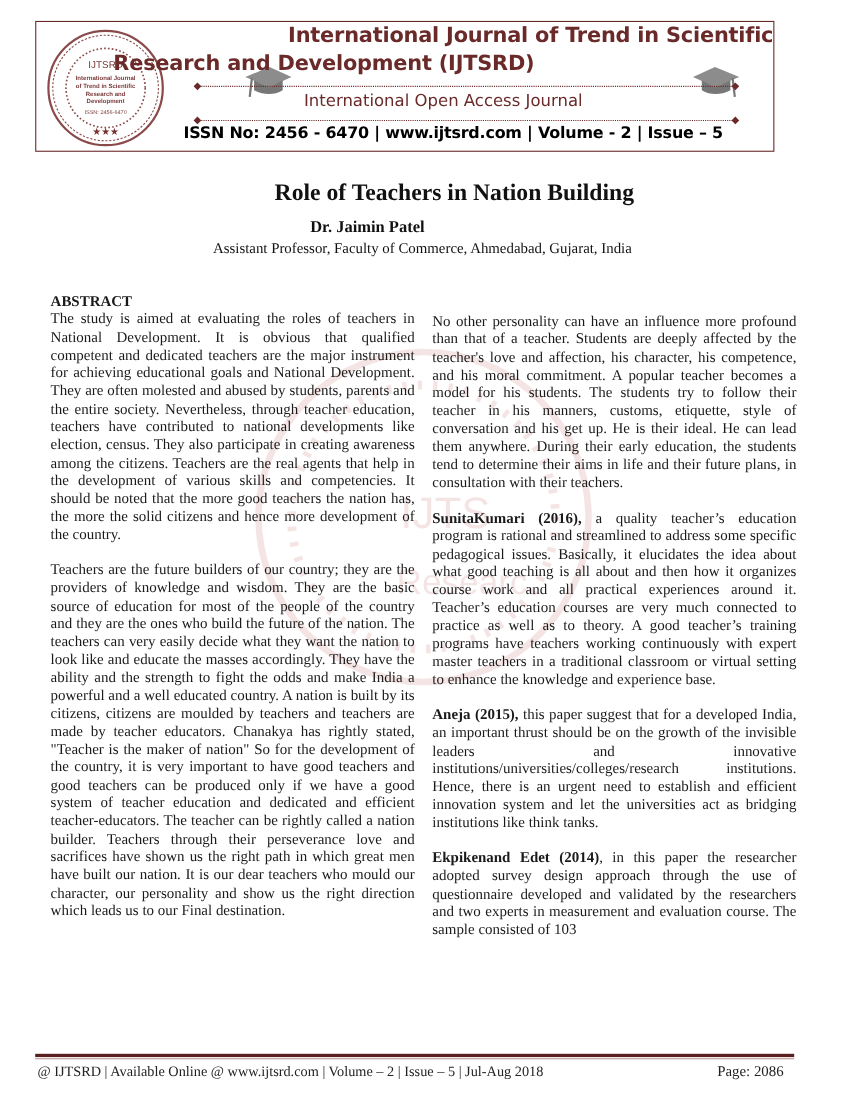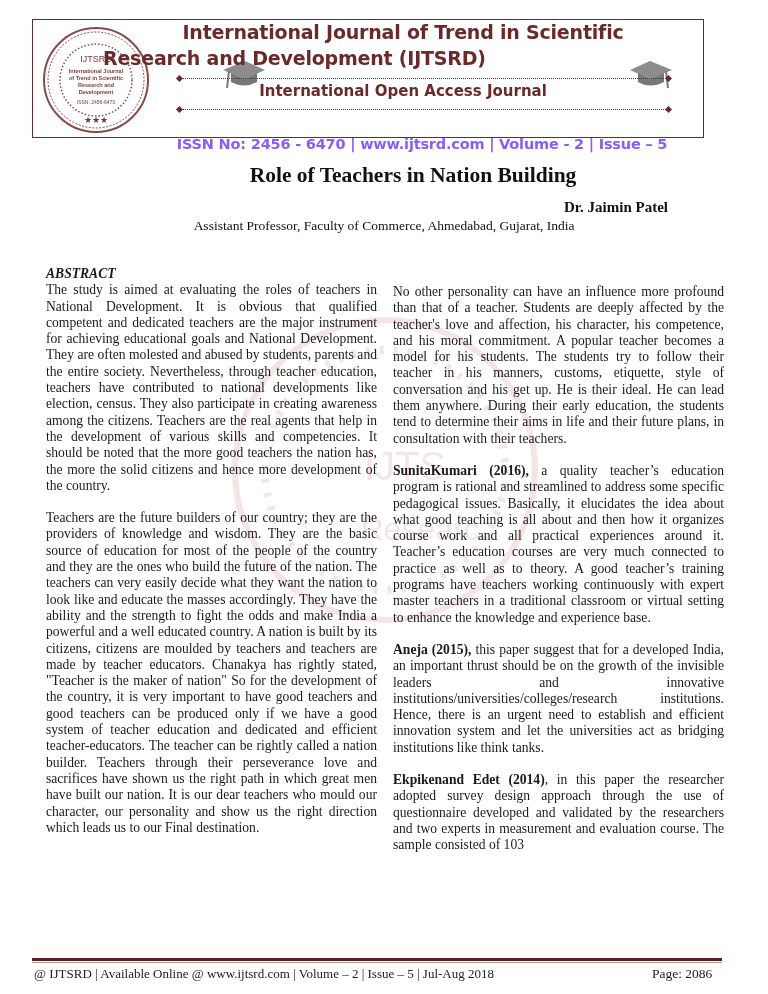--- a/index.html
+++ b/index.html
@@ -3,43 +3,43 @@
   <meta charset="utf-8">
   <style>
     html, body { margin: 0; padding: 0; background: #ffffff; }
     body { width: 768px; height: 994px; position: relative; overflow: hidden; font-family: "Liberation Serif", serif; color: #1a1a1a; }
 
     
     .banner { position: absolute; left: 32px; top: 19px; width: 672px; height: 119px; border: 1px solid #6b2a2a; box-sizing: border-box; }
     .seal { position: absolute; left: 8px; top: 5px; width: 110px; height: 110px; }
     .cap-left { position: absolute; left: 188px; top: 38px; }
     .cap-right { position: absolute; left: 595px; top: 38px; }
-    .b-title1 { position: absolute; left: 0; width: 100%; top: 1px; text-align: center; font-family: "DejaVu Sans", sans-serif; font-weight: bold; font-size: 19px; color: #6b2a2a; letter-spacing: -0.2px; padding-left: 70px; box-sizing: border-box; }
+    .b-title1 { position: absolute; left: 0; width: 100%; top: 1px; text-align: right; font-family: "DejaVu Sans", sans-serif; font-weight: bold; font-size: 19px; color: #6b2a2a; letter-spacing: -0.2px; padding-left: 70px; box-sizing: border-box; }
     .b-title2 { position: absolute; left: 0; width: 100%; top: 27px; text-align: left; font-family: "DejaVu Sans", sans-serif; font-weight: bold; font-size: 19px; color: #6b2a2a; letter-spacing: -0.2px; padding-left: 70px; box-sizing: border-box; }
-    .b-sub { position: absolute; left: 0; width: 100%; top: 62px; text-align: center; font-family: "DejaVu Sans", sans-serif; font-weight: bold; font-size: 15px; color: #6b2a2a; padding-left: 70px; box-sizing: border-box; }
-    .b-issn { position: absolute; left: 14px; width: 100%; top: 93px; text-align: center; font-family: "DejaVu Sans", sans-serif; font-weight: bold; font-size: 14.5px; color: #8b5cf6; padding-left: 80px; box-sizing: border-box; letter-spacing: -0.2px; margin-top: 23px; }
+    .b-sub { position: absolute; left: 0; width: 100%; top: 62px; text-align: center; font-family: "DejaVu Sans", sans-serif; font-weight: normal; font-size: 15px; color: #6b2a2a; padding-left: 70px; box-sizing: border-box; }
+    .b-issn { position: absolute; left: 4px; width: 100%; top: 93px; text-align: center; font-family: "DejaVu Sans", sans-serif; font-weight: bold; font-size: 14.5px; color: #000000; padding-left: 80px; box-sizing: border-box; letter-spacing: -0.2px; }
     .dotline { position: absolute; left: 147px; width: 488px; height: 0; border-top: 1px dotted #6b2a2a; }
     .dotline::before, .dotline::after { content: ""; position: absolute; top: -3px; width: 5px; height: 5px; background: #6b2a2a; transform: rotate(45deg); }
     .dotline::before { left: -3px; }
     .dotline::after { right: -3px; }
 
     
     .paper-title { position: absolute; left: 0; width: 768px; top: 163px; text-align: center; font-weight: bold; font-size: 21.5px; color: #111; padding-left: 29px; }
-    .author { position: absolute; left: 0; width: 668px; top: 199px; text-align: right; font-weight: bold; font-size: 15px; color: #111; }
+    .author { position: absolute; left: 0; width: 668px; top: 199px; text-align: center; font-weight: bold; font-size: 15px; color: #111; }
     .affil { position: absolute; left: 0; width: 768px; top: 218px; text-align: center; font-size: 13.5px; color: #111; }
 
     
     .watermark { position: absolute; left: 230px; top: 300px; width: 310px; height: 340px; opacity: 0.16; pointer-events: none; }
 
     
     .col { position: absolute; top: 266px; width: 331px; font-size: 13.6px; line-height: 16.3px; text-align: justify; }
     .col-left { left: 46px; }
     .col-right { left: 393px; top: 284px; }
     .col p { margin: 0; }
-    .sec-h { font-weight: bold; margin: 0; font-style: italic; }
+    .sec-h { font-weight: bold; margin: 0; }
     .gap { height: 16px; }
     .ref-name { font-weight: bold; }
 
     
     .footer-rule { position: absolute; left: 32px; top: 958px; width: 690px; height: 3px; background: #5a2020; }
     .footer-rule-thin { position: absolute; left: 32px; top: 962px; width: 690px; height: 1px; background: #b99; }
     .footer-left { position: absolute; left: 34px; top: 966px; font-size: 13px; color: #222; }
     .footer-right { position: absolute; left: 652px; top: 966px; font-size: 13.5px; color: #222; }
   </style>
 </head>

